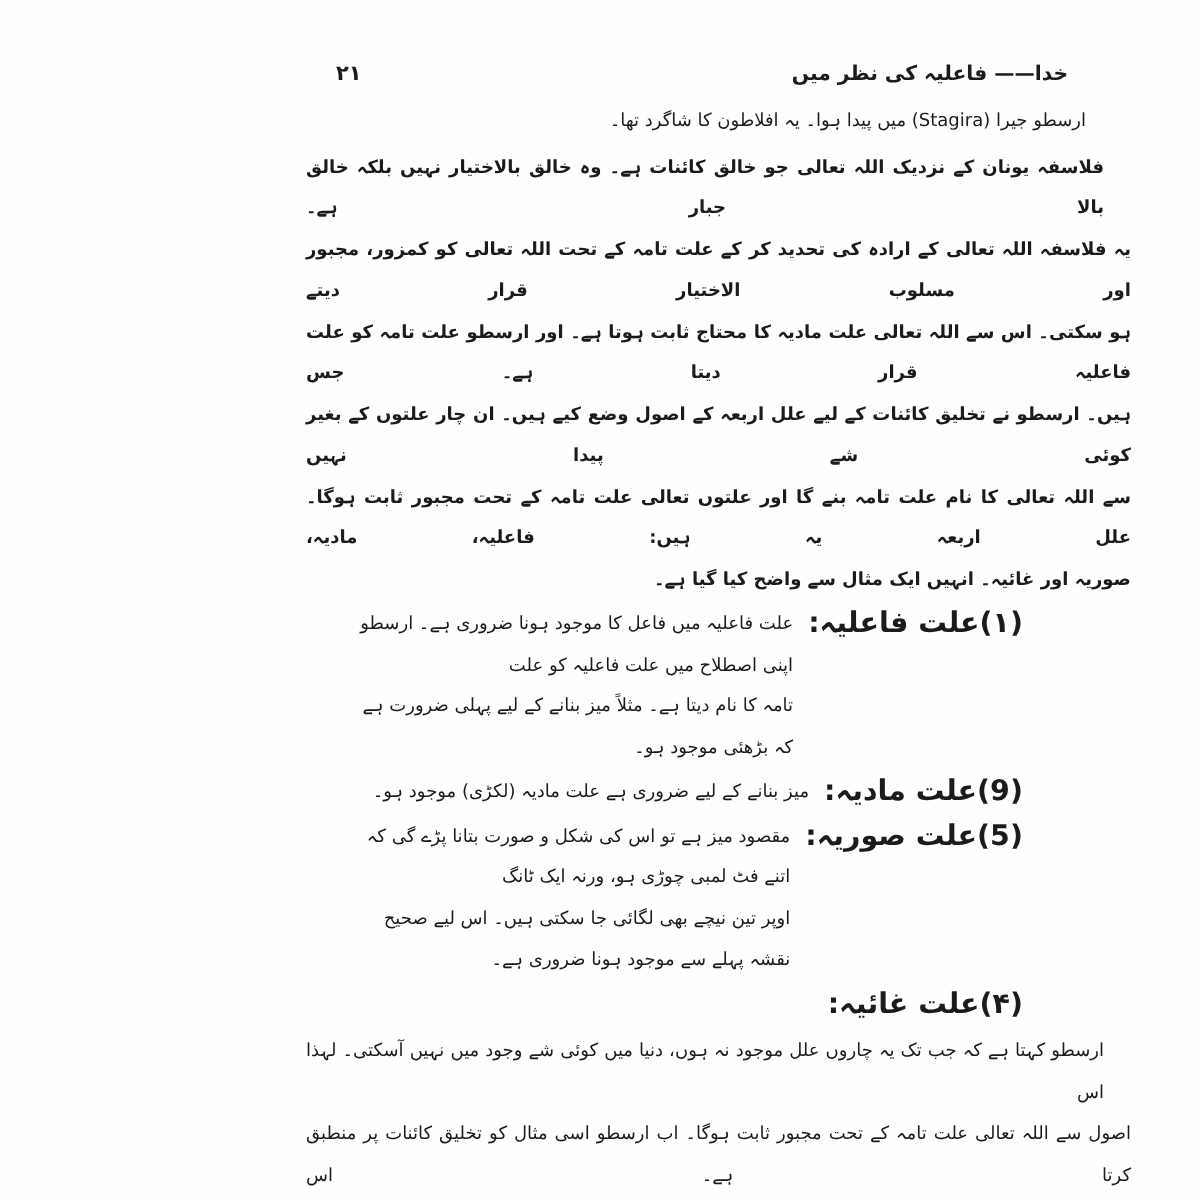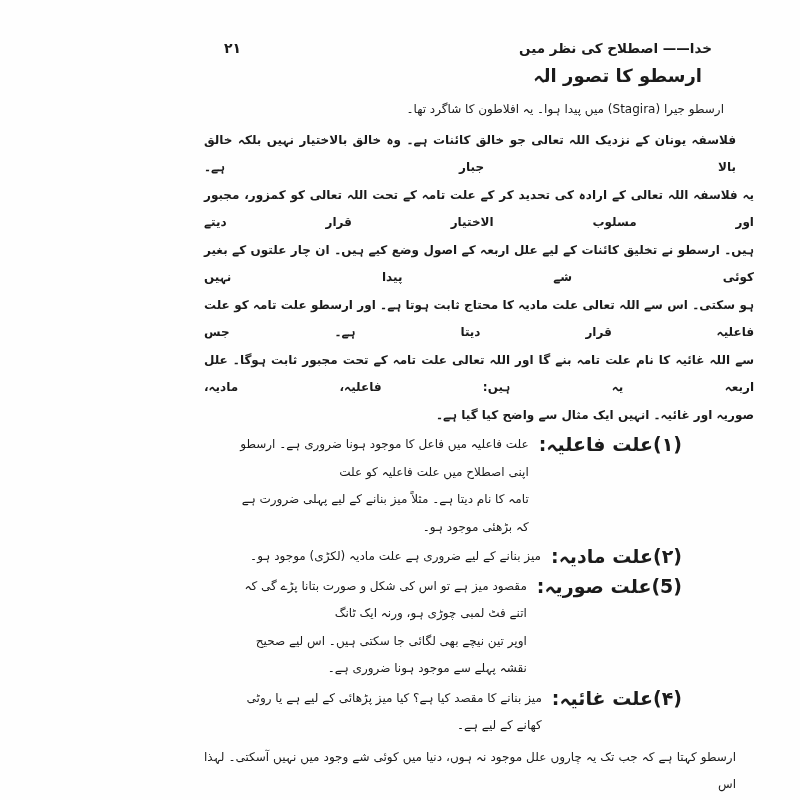--- a/index.html
+++ b/index.html
@@ -91,67 +91,63 @@
   .item-body { flex: 1 1 auto; }
   .para-2 { margin-top: 4px; }
 </style>
 </head>
 <body>
 
 <div class="sheet">
   <div class="page-body">
 
     <div class="running-header">
-      <div class="running-title">خدا—— اصطلاح کی نظر میں</div>
+      <div class="running-title">خدا—— فاعلیہ کی نظر میں</div>
       <div class="page-number">۲۱</div>
     </div>
 
-    <div class="section-heading">ارسطو کا تصور الہ</div>
 
     <div class="line rline intro-line indent2">ارسطو جیرا (Stagira) میں پیدا ہوا۔ یہ افلاطون کا شاگرد تھا۔</div>
 
     <div class="para para-1">
       <div class="line jline indent1">فلاسفہ یونان کے نزدیک اللہ تعالی جو خالق کائنات ہے۔ وہ خالق بالاختیار نہیں بلکہ خالق بالا جبار ہے۔</div>
       <div class="line jline">یہ فلاسفہ اللہ تعالی کے ارادہ کی تحدید کر کے علت تامہ کے تحت اللہ تعالی کو کمزور، مجبور اور مسلوب الاختیار قرار دیتے</div>
+      <div class="line jline">ہو سکتی۔ اس سے اللہ تعالی علت مادیہ کا محتاج ثابت ہوتا ہے۔ اور ارسطو علت تامہ کو علت فاعلیہ قرار دیتا ہے۔ جس</div>
       <div class="line jline">ہیں۔ ارسطو نے تخلیق کائنات کے لیے علل اربعہ کے اصول وضع کیے ہیں۔ ان چار علتوں کے بغیر کوئی شے پیدا نہیں</div>
-      <div class="line jline">ہو سکتی۔ اس سے اللہ تعالی علت مادیہ کا محتاج ثابت ہوتا ہے۔ اور ارسطو علت تامہ کو علت فاعلیہ قرار دیتا ہے۔ جس</div>
-      <div class="line jline">سے اللہ غائیہ کا نام علت تامہ بنے گا اور اللہ تعالی علت تامہ کے تحت مجبور ثابت ہوگا۔ علل اربعہ یہ ہیں: فاعلیہ، مادیہ،</div>
+      <div class="line jline">سے اللہ تعالی کا نام علت تامہ بنے گا اور علتوں تعالی علت تامہ کے تحت مجبور ثابت ہوگا۔ علل اربعہ یہ ہیں: فاعلیہ، مادیہ،</div>
       <div class="line rline">صوریہ اور غائیہ۔ انہیں ایک مثال سے واضح کیا گیا ہے۔</div>
     </div>
 
     <div class="numbered-list">
 
       <div class="list-item">
         <div class="item-label">(۱)علت فاعلیہ:</div>
         <div class="item-body">
           <div class="line rline">علت فاعلیہ میں فاعل کا موجود ہونا ضروری ہے۔ ارسطو اپنی اصطلاح میں علت فاعلیہ کو علت</div>
           <div class="line rline">تامہ کا نام دیتا ہے۔ مثلاً میز بنانے کے لیے پہلی ضرورت ہے کہ بڑھئی موجود ہو۔</div>
         </div>
       </div>
 
       <div class="list-item">
-        <div class="item-label">(۲)علت مادیہ:</div>
+        <div class="item-label">(9)علت مادیہ:</div>
         <div class="item-body">
           <div class="line rline">میز بنانے کے لیے ضروری ہے علت مادیہ (لکڑی) موجود ہو۔</div>
         </div>
       </div>
 
       <div class="list-item">
         <div class="item-label">(5)علت صوریہ:</div>
         <div class="item-body">
           <div class="line rline">مقصود میز ہے تو اس کی شکل و صورت بتانا پڑے گی کہ اتنے فٹ لمبی چوڑی ہو، ورنہ ایک ٹانگ</div>
           <div class="line rline">اوپر تین نیچے بھی لگائی جا سکتی ہیں۔ اس لیے صحیح نقشہ پہلے سے موجود ہونا ضروری ہے۔</div>
         </div>
       </div>
 
       <div class="list-item">
         <div class="item-label">(۴)علت غائیہ:</div>
-        <div class="item-body">
-          <div class="line rline">میز بنانے کا مقصد کیا ہے؟ کیا میز پڑھائی کے لیے ہے یا روٹی کھانے کے لیے ہے۔</div>
-        </div>
       </div>
 
     </div>
 
     <div class="para para-2">
       <div class="line jline indent1">ارسطو کہتا ہے کہ جب تک یہ چاروں علل موجود نہ ہوں، دنیا میں کوئی شے وجود میں نہیں آسکتی۔ لہذا اس</div>
       <div class="line jline">اصول سے اللہ تعالی علت تامہ کے تحت مجبور ثابت ہوگا۔ اب ارسطو اسی مثال کو تخلیق کائنات پر منطبق کرتا ہے۔ اس</div>
 
     </div>
 

